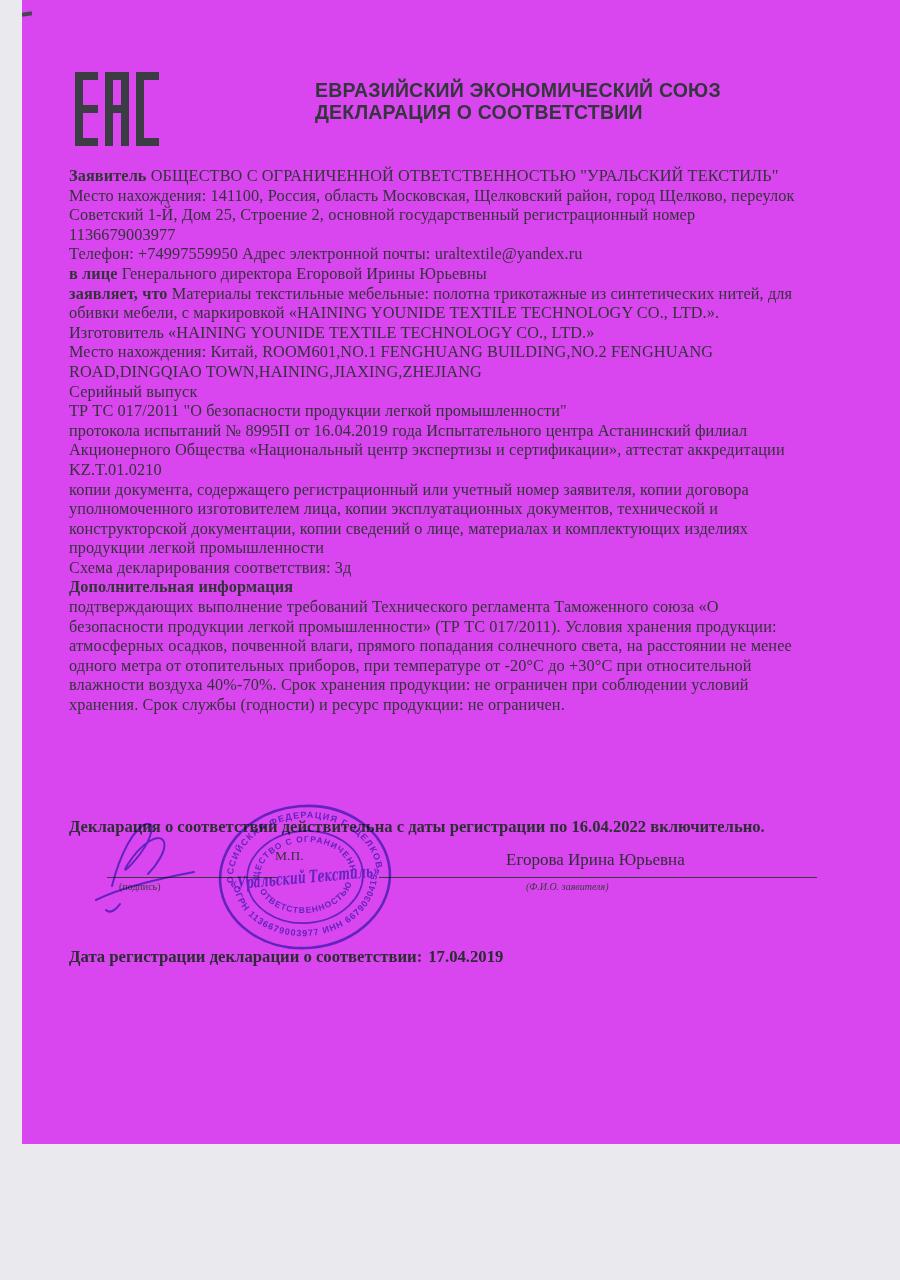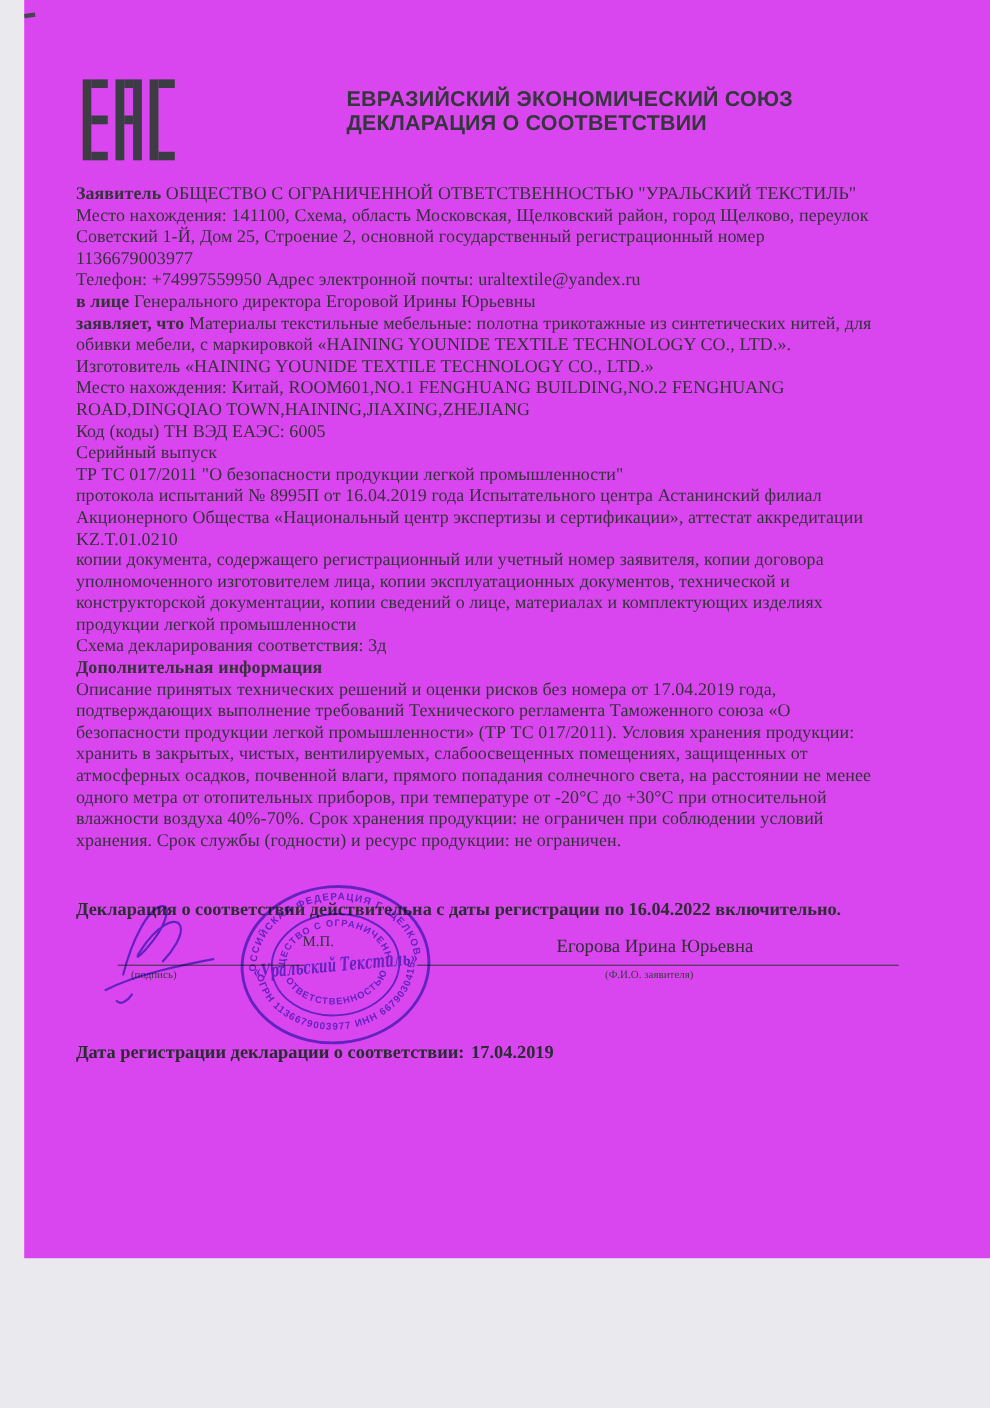--- a/index.html
+++ b/index.html
@@ -28,21 +28,21 @@
   .line{white-space:nowrap;font-size:16.3px;line-height:19.6px;height:19.6px;letter-spacing:.1px;}
   .line .b{font-weight:bold;}
   
   .validity{position:absolute;left:47px;top:817px;font-weight:bold;font-size:16.6px;white-space:nowrap;color:#2d2d35;}
   
   .sig-rule{position:absolute;height:1.4px;background:#3a3a42;}
   .rule-left{left:85px;top:877px;width:170px;}
   .rule-right{left:357px;top:877px;width:438px;}
   .sig-label{position:absolute;font-size:10px;color:#3a3a42;}
   .label-sign{left:97px;top:881px;}
-  .label-fio{left:528px;top:881px;}
+  .label-fio{left:504px;top:881px;font-style:italic;}
   .mp{position:absolute;left:253px;top:848px;font-size:13.5px;color:#33333a;text-align:right;}
   .applicant-name{position:absolute;left:484px;top:850px;font-size:17px;white-space:nowrap;color:#2f2f37;}
   
   .footer-line{position:absolute;left:47px;font-weight:bold;font-size:16.7px;white-space:nowrap;color:#2b2b33;}
   .footer-reg{top:919px;}
   .footer-date{top:947px;}
   .footer-line .val{margin-left:6px;}
   
   .stamp-svg{position:absolute;left:176px;top:786px;mix-blend-mode:multiply;opacity:.9;}
   .signature-svg{position:absolute;left:68px;top:816px;mix-blend-mode:multiply;opacity:.85;}
@@ -77,46 +77,43 @@
     </g>
   </svg>
 
   <div class="header-title">
     <div>ЕВРАЗИЙСКИЙ ЭКОНОМИЧЕСКИЙ СОЮЗ</div>
     <div>ДЕКЛАРАЦИЯ О СООТВЕТСТВИИ</div>
   </div>
 
   <div class="doc-body">
       <div class="line"><span class="b">Заявитель</span><span> ОБЩЕСТВО С ОГРАНИЧЕННОЙ  ОТВЕТСТВЕННОСТЬЮ "УРАЛЬСКИЙ  ТЕКСТИЛЬ"</span></div>
-      <div class="line"><span>Место нахождения: 141100, Схема, область Московская, Щелковский район, город Щелково, переулок</span></div>
+      <div class="line"><span>Место нахождения: 141100, Россия, область Московская, Щелковский район, город Щелково, переулок</span></div>
       <div class="line"><span>Советский 1-Й, Дом 25, Строение 2, основной государственный регистрационный номер</span></div>
       <div class="line"><span>1136679003977</span></div>
       <div class="line"><span>Телефон: +74997559950 Адрес электронной почты: uraltextile@yandex.ru</span></div>
       <div class="line"><span class="b">в лице</span><span> Генерального директора Егоровой Ирины Юрьевны</span></div>
       <div class="line"><span class="b">заявляет, что</span><span> Материалы текстильные мебельные: полотна трикотажные из синтетических нитей, для</span></div>
       <div class="line"><span>обивки мебели, с маркировкой «HAINING YOUNIDE TEXTILE TECHNOLOGY CO., LTD.».</span></div>
       <div class="line"><span>Изготовитель «HAINING YOUNIDE TEXTILE TECHNOLOGY CO., LTD.»</span></div>
       <div class="line"><span>Место нахождения: Китай, ROOM601,NO.1 FENGHUANG BUILDING,NO.2 FENGHUANG</span></div>
       <div class="line"><span>ROAD,DINGQIAO TOWN,HAINING,JIAXING,ZHEJIANG</span></div>
-      <div class="line"><span>Код (коды) ТН ВЭД ЕАЭС: 6005</span></div>
       <div class="line"><span>Серийный выпуск</span></div>
       <div class="line"><span>ТР ТС 017/2011 "О безопасности продукции легкой промышленности"</span></div>
       <div class="line"><span>протокола испытаний № 8995П от 16.04.2019 года Испытательного центра Астанинский филиал</span></div>
       <div class="line"><span>Акционерного Общества «Национальный центр экспертизы и сертификации», аттестат аккредитации</span></div>
       <div class="line"><span>KZ.T.01.0210</span></div>
       <div class="line"><span>копии документа, содержащего регистрационный или учетный номер заявителя, копии договора</span></div>
       <div class="line"><span>уполномоченного изготовителем лица, копии эксплуатационных документов, технической и</span></div>
       <div class="line"><span>конструкторской  документации, копии сведений о лице, материалах и комплектующих изделиях</span></div>
       <div class="line"><span>продукции легкой промышленности</span></div>
       <div class="line"><span>Схема декларирования соответствия: 3д</span></div>
       <div class="line"><span class="b">Дополнительная информация</span></div>
-      <div class="line"><span>Описание принятых технических решений и оценки рисков без номера от 17.04.2019 года,</span></div>
       <div class="line"><span>подтверждающих выполнение требований Технического регламента Таможенного союза «О</span></div>
       <div class="line"><span>безопасности продукции легкой промышленности» (ТР ТС 017/2011). Условия хранения продукции:</span></div>
-      <div class="line"><span>хранить в закрытых, чистых, вентилируемых, слабоосвещенных помещениях, защищенных от</span></div>
       <div class="line"><span>атмосферных осадков, почвенной влаги, прямого попадания солнечного света, на расстоянии не менее</span></div>
       <div class="line"><span>одного метра от отопительных приборов, при температуре от -20°С до +30°С при относительной</span></div>
       <div class="line"><span>влажности воздуха 40%-70%. Срок хранения продукции: не ограничен при соблюдении условий</span></div>
       <div class="line"><span>хранения. Срок службы (годности) и ресурс продукции: не ограничен.</span></div>
     </div>
 
   <div class="validity">Декларация о соответствии действительна с даты регистрации по 16.04.2022 включительно.</div>
 
   <div class="sig-rule rule-left"></div>
   <div class="sig-rule rule-right"></div>

